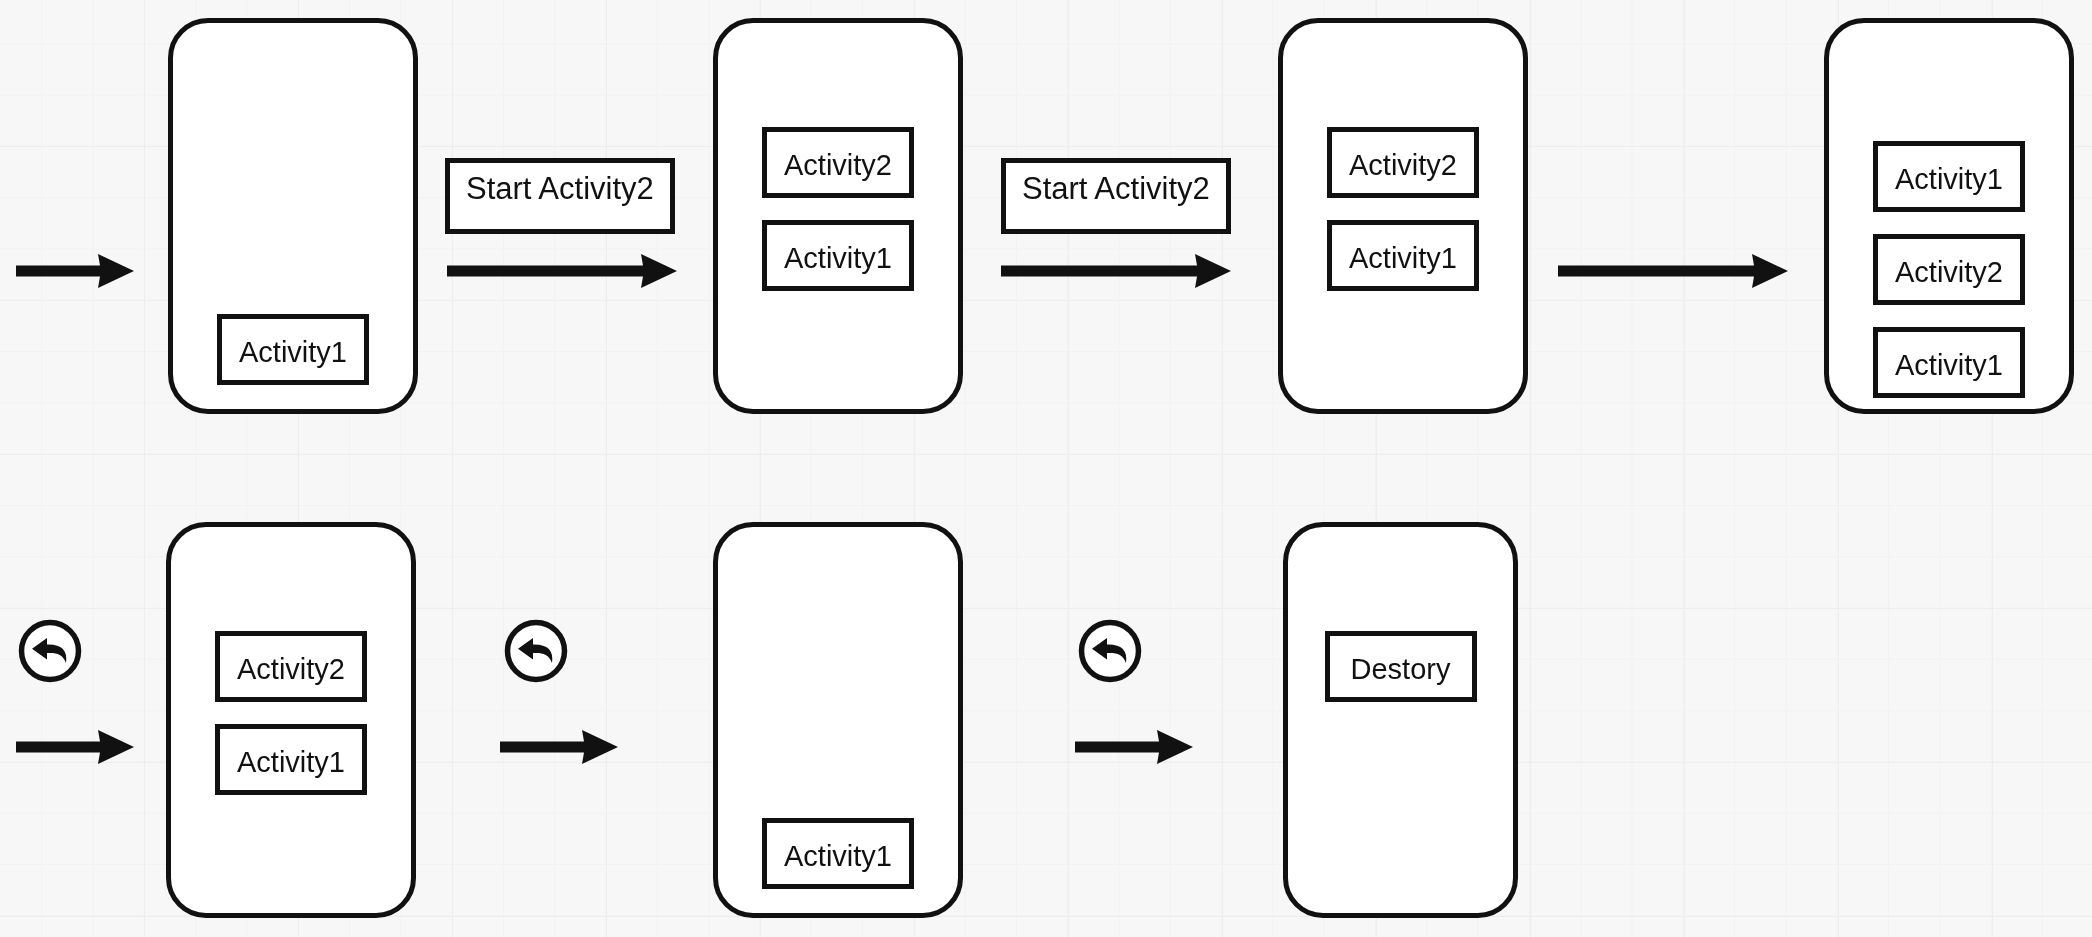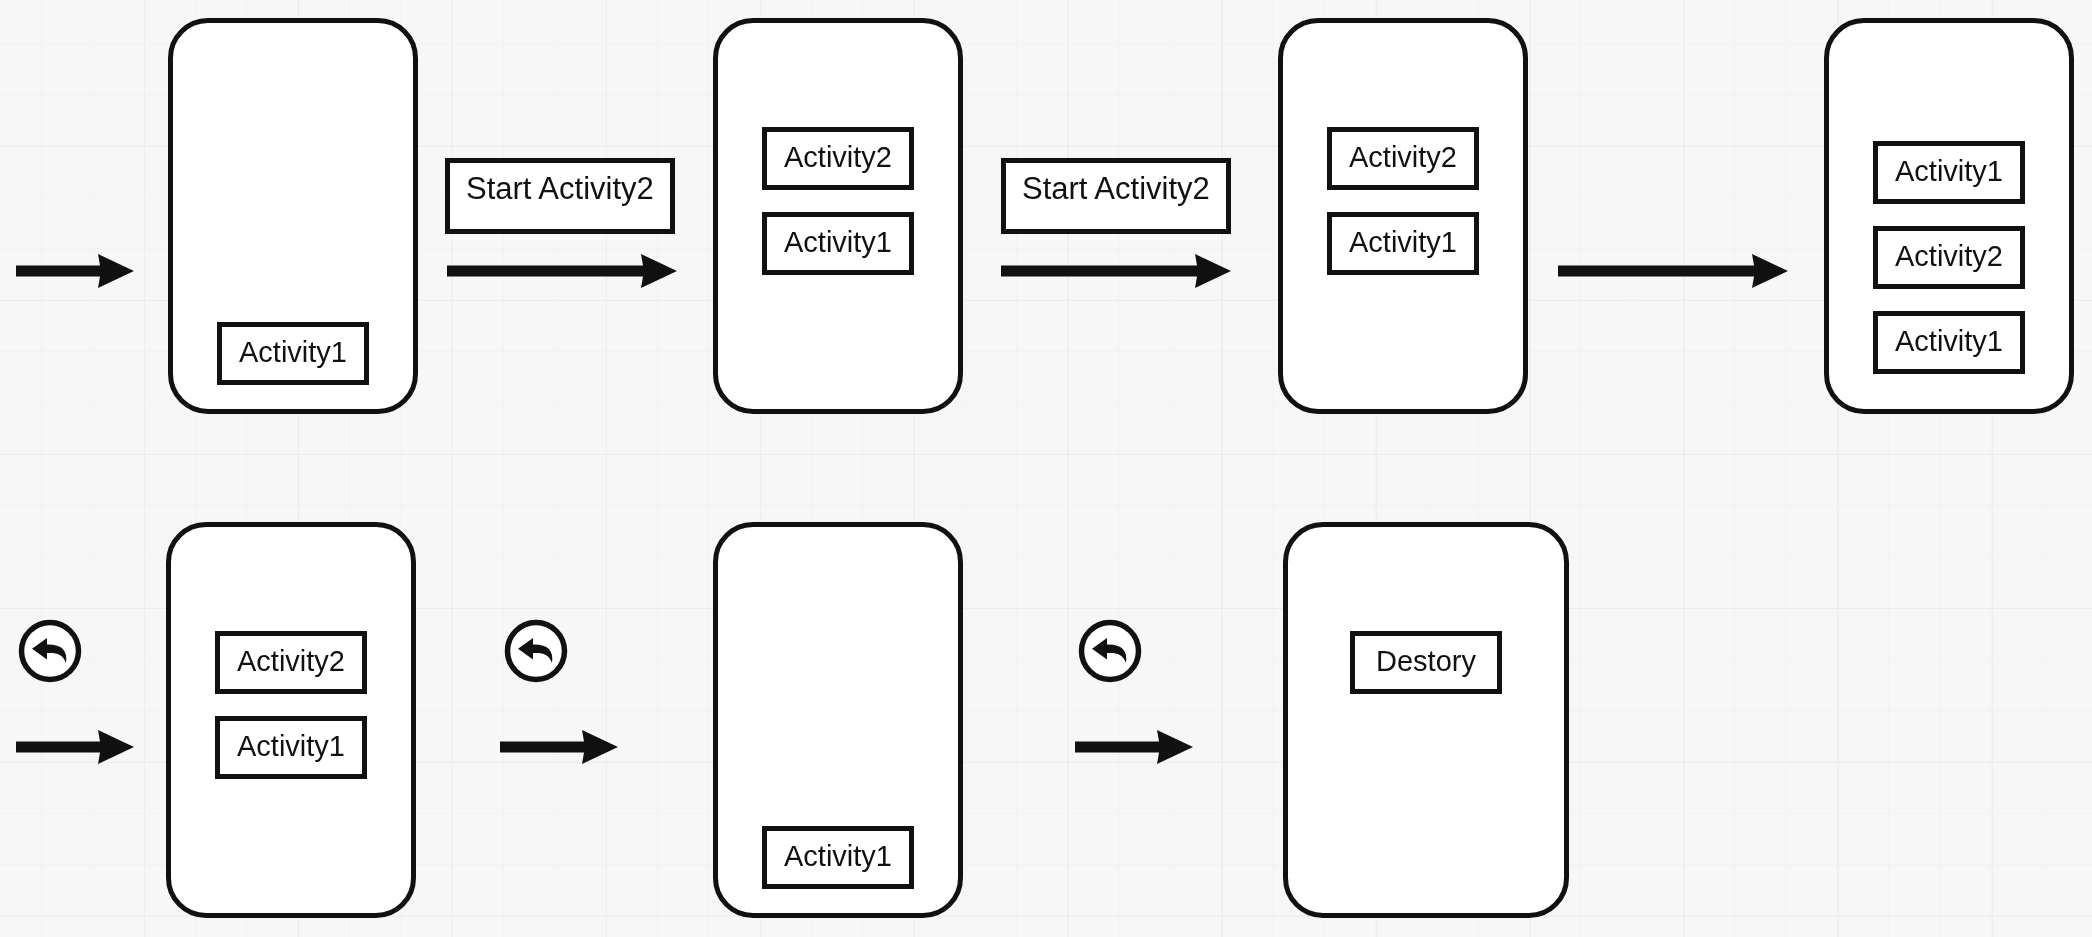--- a/index.html
+++ b/index.html
@@ -48,21 +48,21 @@
   }
 
   
   .act-box {
     box-sizing: border-box;
     background: #ffffff;
     border: 5px solid #111111;
     color: #111111;
     font-size: 29px;
     line-height: 1;
-    padding: 11px 16px 13px 16px;
+    padding: 19px 16px 13px 16px;
     min-width: 152px;
     text-align: center;
     white-space: nowrap;
   }
   .act-box + .act-box { margin-top: 22px; }
 
   
   .label-box {
     position: absolute;
     box-sizing: border-box;
@@ -153,21 +153,21 @@
              L 0 25.5 Z" fill="#111111"></path>
   </svg>
     </div>
     <div class="phone anchor-mid" style="left: 166px; top: 522px; width: 250px; height: 396px;">
       <div class="act-box">Activity2</div>
       <div class="act-box">Activity1</div>
     </div>
     <div class="phone" style="left: 713px; top: 522px; width: 250px; height: 396px;">
       <div class="act-box">Activity1</div>
     </div>
-    <div class="phone anchor-mid" style="left: 1283px; top: 522px; width: 286px; height: 396px;">
+    <div class="phone anchor-mid" style="left: 1283px; top: 522px; width: 235px; height: 396px;">
       <div class="act-box">Destory</div>
     </div>
     <div class="arrow" style="left: 16px; top: 727px; width: 118px;">
       <svg width="118" height="40" viewBox="0 0 118 40" xmlns="http://www.w3.org/2000/svg">
     <path d="M 0 14.5 L 84 14.5
              L 82 3
              L 118 20
              L 82 37
              L 84 25.5
              L 0 25.5 Z" fill="#111111"></path>

